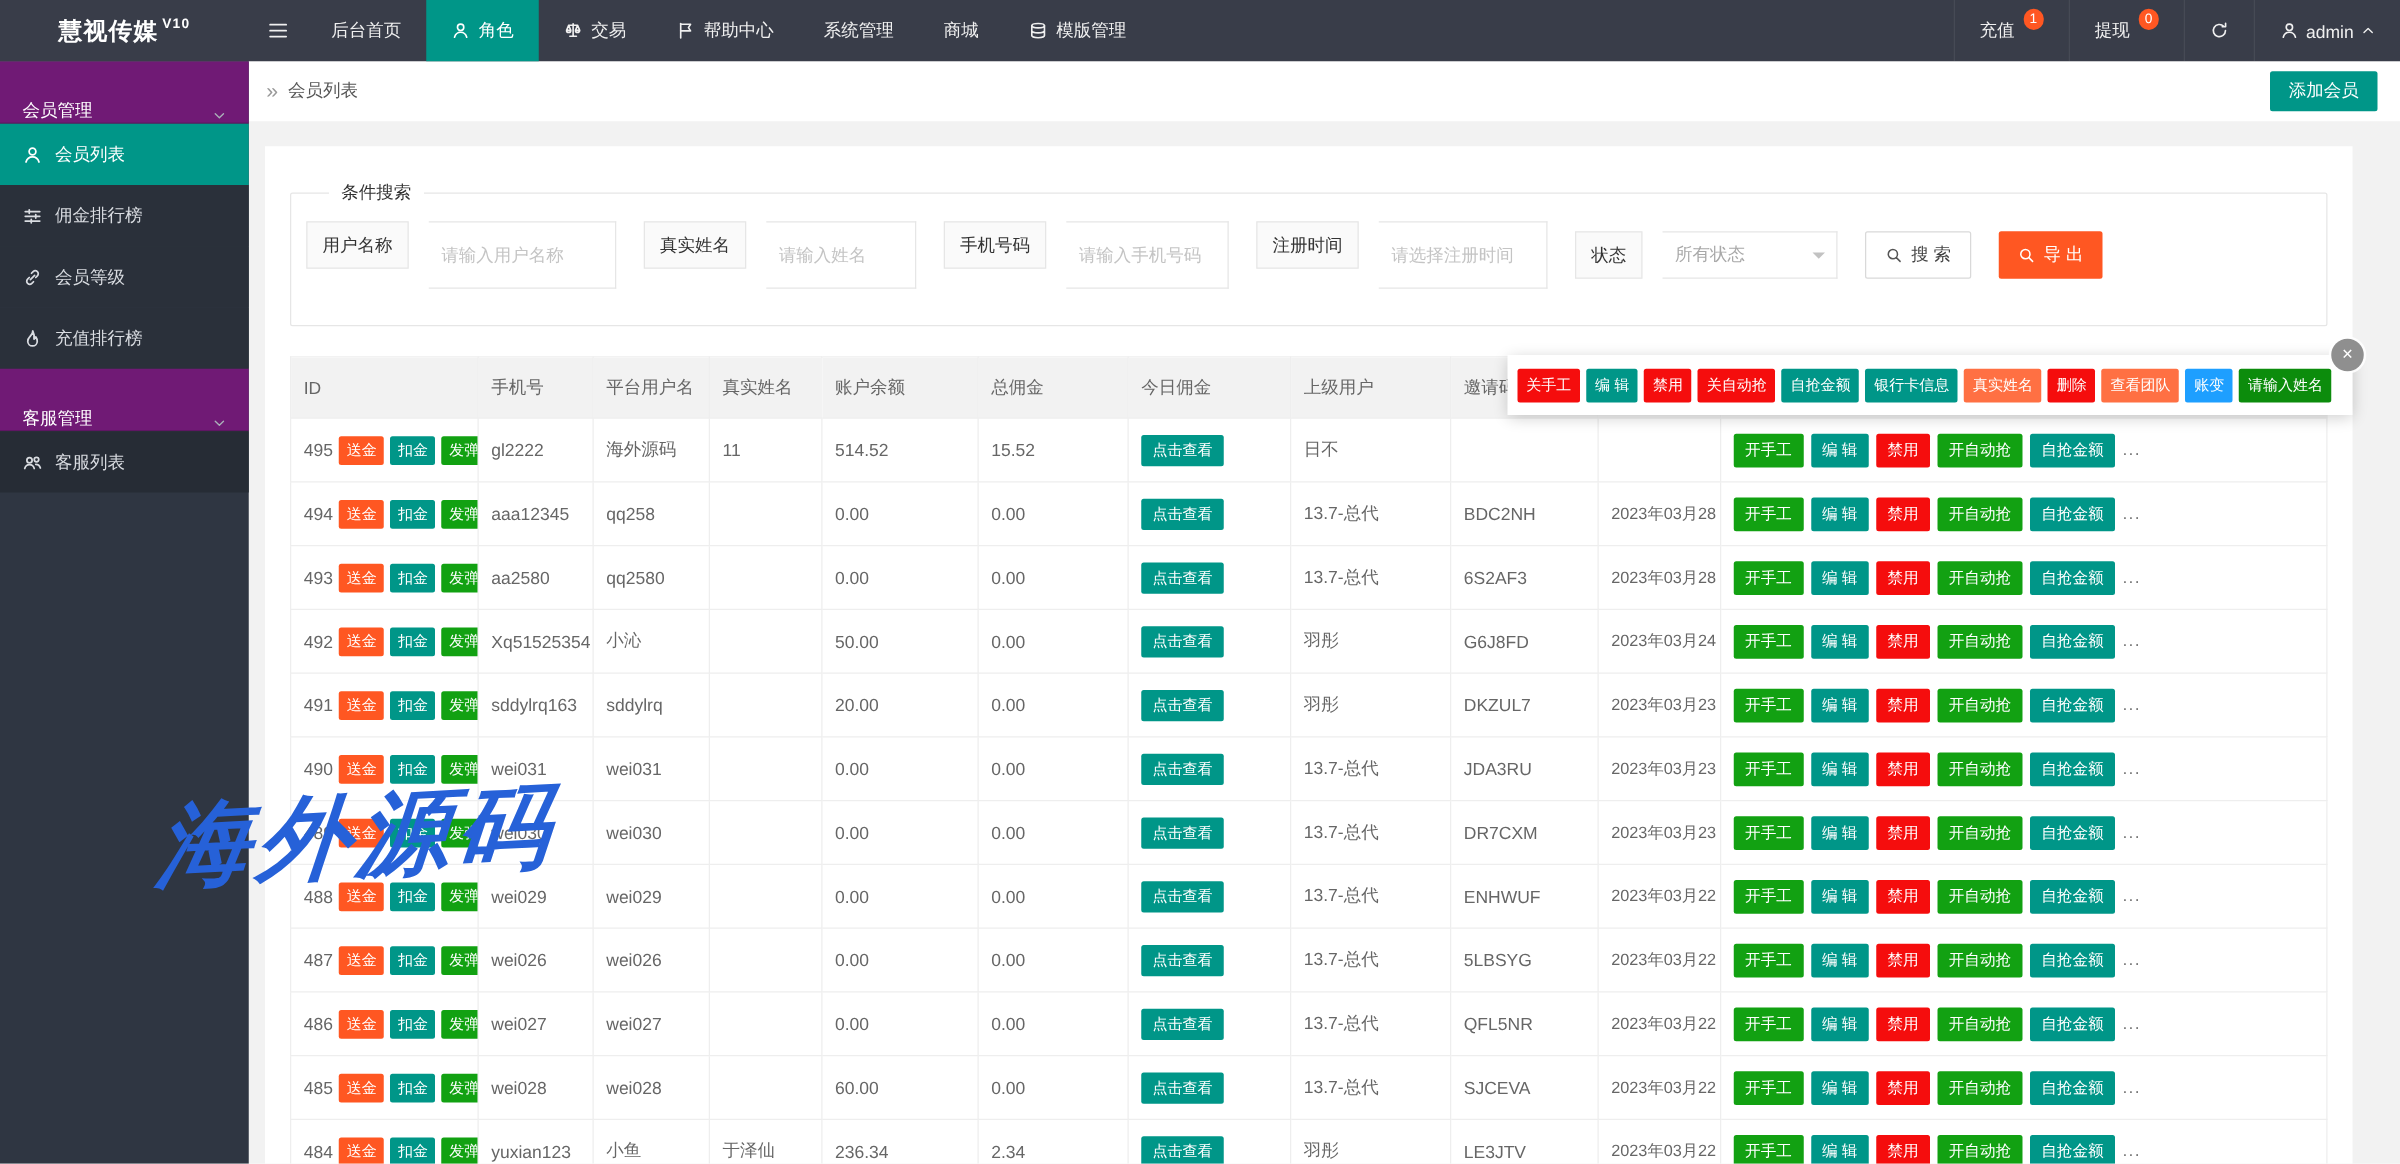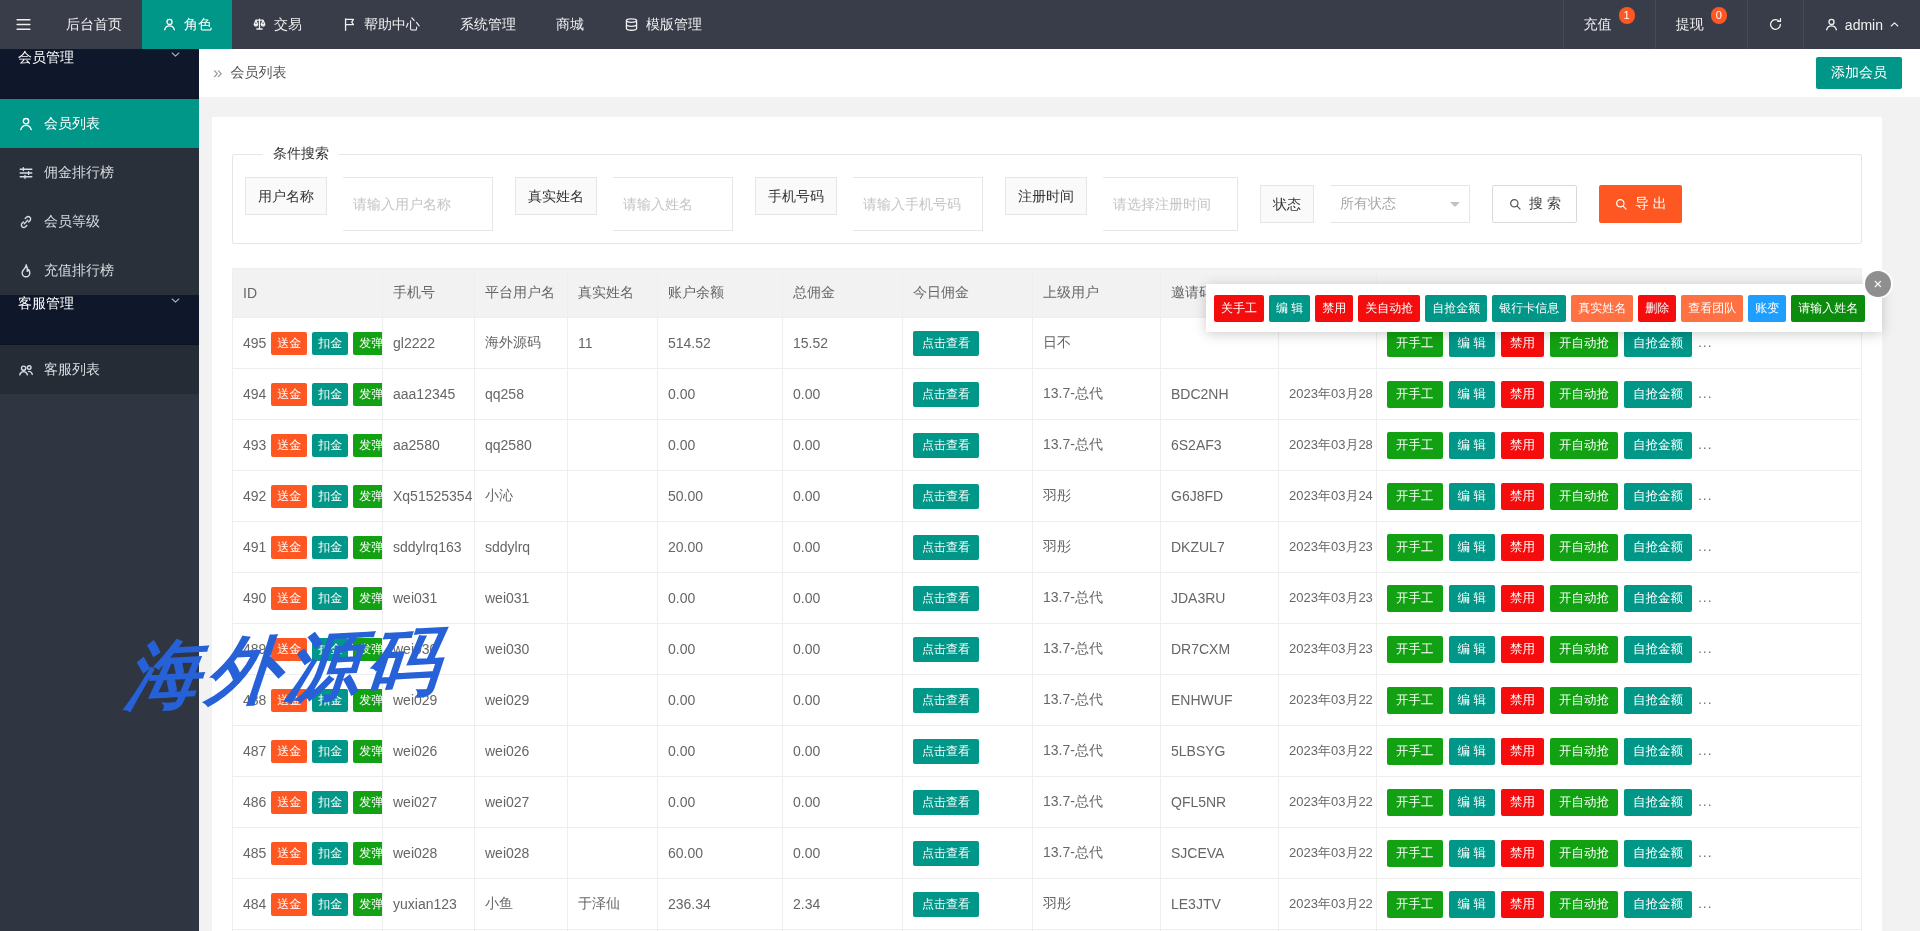--- a/index.html
+++ b/index.html
@@ -20,36 +20,36 @@
   .topnav { display:flex; align-items:stretch; }
   .nav-item { display:flex; align-items:center; gap:7px; padding:0 20px; color:#f0f0f0; font-size:14px; cursor:pointer; white-space:nowrap; }
   .nav-item.active { background:#009688; color:#fff; }
   .top-right { margin-left:auto; display:flex; align-items:stretch; }
   .tr-item { position:relative; display:flex; align-items:center; gap:6px; padding:0 20px; color:#f0f0f0; font-size:14px; cursor:pointer; border-left:1px solid rgba(255,255,255,.07); white-space:nowrap; }
   .badge { position:relative; top:-9px; color:#fff; font-size:11px; border-radius:9px; padding:0 5px; height:17px; line-height:17px; margin-left:1px; }
   .chev-up { width:11px; height:11px; }
 
   
   .sidebar { position:absolute; top:49px; left:0; width:199px; height:882px; background:#2F3642; z-index:5; }
-  .side-group-header { height:50px; background:#0f172a; color:#fff; font-size:14px; display:flex; align-items:flex-start; padding:0 18px; cursor:pointer; border-bottom:1px solid rgba(0,0,0,.15); }
+  .side-group-header { height:50px; background:#701a75; color:#fff; font-size:14px; display:flex; align-items:flex-end; padding:0 18px; cursor:pointer; border-bottom:1px solid rgba(0,0,0,.15); }
   .side-group-header .chev { margin-left:auto; width:11px; height:11px; color:#aab0b9; }
   .side-item { height:49px; background:#2A303A; color:#d9dce1; font-size:14px; display:flex; align-items:center; padding:0 18px; gap:10px; cursor:pointer; }
   .side-item .icon { width:16px; height:16px; }
   .side-item.active { background:#009688; color:#fff; }
   .side-item.darker { background:#262C35; }
 
   
   .crumb-bar { position:absolute; left:199px; top:49px; width:1721px; height:48px; background:#fff; display:flex; align-items:center; padding:0 18px 0 14px; z-index:4; }
   .crumb-symbol { color:#999; font-size:17px; }
   .crumb-label { color:#555; font-size:14px; margin-left:8px; }
   .add-btn { margin-left:auto; border:none; color:#fff; font-size:14px; height:32px; padding:0 15px; border-radius:2px; cursor:pointer; font-family:inherit; }
 
   
   .card { position:absolute; left:212px; top:117px; width:1670px; height:814px; background:#fff; overflow:hidden; z-index:3; }
-  fieldset.search { margin:28px 20px 0; border:1px solid #e6e6e6; border-radius:2px; padding:14px 12px 12px; }
+  fieldset.search { margin:28px 20px 0; border:1px solid #e6e6e6; border-radius:2px; padding:14px 12px 29px; }
   fieldset.search legend { margin-left:18px; padding:0 10px; font-size:14px; color:#333; }
   .search-row { display:flex; align-items:center; gap:22px; }
   .fgroup { display:flex;gap:16px; }
   .flabel { height:38px; line-height:36px; border:1px solid #e6e6e6; background:#fafafa; padding:0 12px; font-size:14px; color:#333; white-space:nowrap; }
   .fgroup input { height:54px; border:1px solid #e6e6e6; border-left:none; padding:0 10px; font-size:14px; color:#333; outline:none; font-family:inherit; }
   .fgroup input::placeholder { color:#c4c4c4; }
   .fselect { position:relative; height:38px; border:1px solid #e6e6e6; border-left:none; display:flex; align-items:center; padding:0 24px 0 10px; font-size:14px; color:#a8a8a8; background:#fff; cursor:pointer; }
   .fselect .caret { position:absolute; right:9px; top:16px; width:0; height:0; border:5px solid transparent; border-top-color:#c2c2c2; }
   .btn-search { display:flex; align-items:center; gap:7px; height:38px; padding:0 15px; background:#fff; border:1px solid #d9d9d9; border-radius:2px; font-size:14px; color:#444; cursor:pointer; font-family:inherit; }
   .btn-search .icon { width:14px; height:14px; color:#555; }
@@ -72,20 +72,24 @@
   .popup .op-btn { margin-right:0; padding:5px 7px; font-size:12px; }
   .popup-close { position:absolute; top:-13px; right:-9px; width:26px; height:26px; border-radius:50%; background:#8f8f8f; color:#fff; font-size:15px; line-height:25px; text-align:center; cursor:pointer; box-shadow:0 0 0 2px rgba(255,255,255,.85); }
 
   
   .watermark { position:absolute; left:126px; top:620px; font-size:74px; font-family:"DejaVu Serif","Liberation Serif",serif; font-style:italic; font-weight:bold; color:#2661d8; letter-spacing:6px; transform:rotate(-3deg) skewX(-8deg); z-index:30; pointer-events:none; }
 </style>
 </head>
 <body>
 
 <header class="topbar">
+  <div class="logo">
+    <span>慧视传媒</span>
+    <span class="ver">V10</span>
+  </div>
   <div class="hamburger" id="hamburger">
       <svg class="icon " viewBox="0 0 16 16" fill="none" stroke="currentColor" stroke-width="1.4" stroke-linecap="round" stroke-linejoin="round">
         <path d="M2 3.5h12M2 8h12M2 12.5h12"></path>
       </svg>
     </div>
   <nav class="topnav" id="topnav">
       <div class="nav-item">
         <span>后台首页</span>
       </div>
       <div class="nav-item active">

